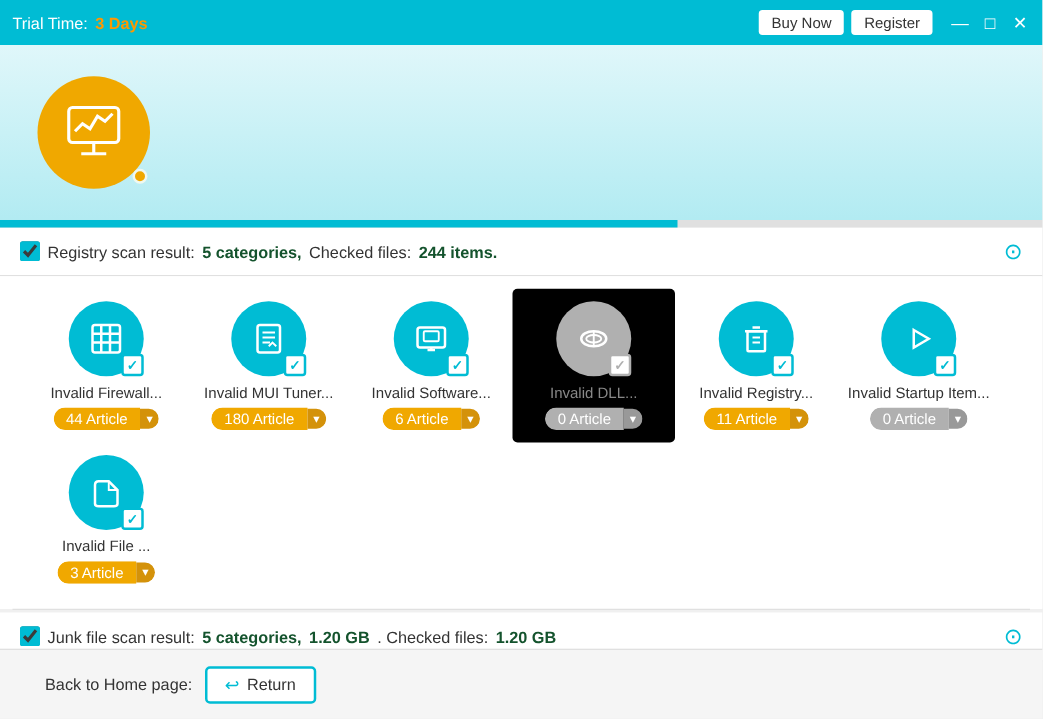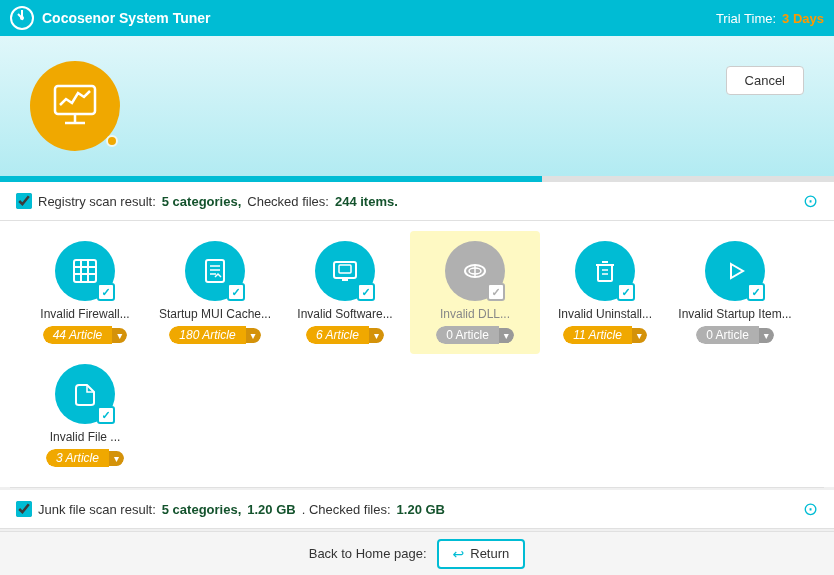--- a/index.html
+++ b/index.html
@@ -181,21 +181,21 @@
     .category-item {
       width: 130px;
       display: flex;
       flex-direction: column;
       align-items: center;
       padding: 10px 8px;
       cursor: pointer;
       position: relative;
     }
     .category-item.selected {
-      background: #fef9c3;
+      background: #000000;
       border-radius: 4px;
     }
     .cat-icon-wrap {
       position: relative;
       width: 60px;
       height: 60px;
       margin-bottom: 6px;
     }
     .cat-icon-circle {
       width: 60px;
@@ -253,21 +253,21 @@
       align-items: center;
       border-radius: 12px;
       overflow: hidden;
       font-size: 12px;
     }
     .cat-badge-main {
       padding: 2px 10px;
       color: white;
       border-radius: 12px 0 0 12px;
     }
-    .cat-badge-main.orange { background: #f0a800; font-style: italic; }
+    .cat-badge-main.orange { background: #f0a800; }
     .cat-badge-main.disabled { background: #b0b0b0; }
     .cat-badge-arrow {
       padding: 2px 5px;
       color: white;
       border-radius: 0 12px 12px 0;
       font-size: 10px;
     }
     .cat-badge-arrow.orange { background: #d4920a; }
     .cat-badge-arrow.disabled { background: #999; }
 
@@ -283,26 +283,26 @@
       background: white;
       margin-top: 2px;
     }
 
     
     .footer {
       position: absolute;
       bottom: 0;
       left: 0;
       right: 0;
-      height: 44px;
+      height: 56px;
       background: #f5f5f5;
       display: flex;
       align-items: center;
-      justify-content: center;
-      padding: 0 24px;
+      justify-content: flex-start;
+      padding: 0 36px;
       gap: 10px;
       border-top: 1px solid #e0e0e0;
     }
     .footer-label {
       font-size: 13px;
       color: #333;
     }
     .return-btn {
       background: white;
       border: 2px solid #00bcd4;
@@ -317,47 +317,46 @@
     }
     .return-icon {
       color: #00bcd4;
       font-size: 14px;
     }
   </style>
 </head>
 <body>
 
 <div class="title-bar">
-  <div class="title-bar-left">
-
-    <svg class="app-logo" viewBox="0 0 24 24" fill="none">
-      <circle cx="12" cy="12" r="11" stroke="white" stroke-width="2" fill="none"></circle>
-      <path d="M12 4 L12 12 L8 8" stroke="white" stroke-width="2" fill="none"></path>
-      <circle cx="12" cy="12" r="2" fill="white"></circle>
-    </svg>
-    <span class="title-bar-title">Cocosenor System Tuner</span>
-  </div>
   <div class="title-bar-center">
     <span>Trial Time:</span>
     <span class="trial-time-value">3 Days</span>
+  </div>
+  <div class="title-bar-right">
+    <button class="title-bar-btn">Buy Now</button>
+    <button class="title-bar-btn">Register</button>
+    <div class="window-controls">
+      <span class="win-ctrl">—</span>
+      <span class="win-ctrl">□</span>
+      <span class="win-ctrl">✕</span>
+    </div>
   </div>
 </div>
 
 <div class="scan-header">
   <div class="scan-icon-container">
 
     <svg width="50" height="50" viewBox="0 0 50 50">
       <rect x="5" y="5" width="40" height="28" rx="3" fill="none" stroke="white" stroke-width="2.5"></rect>
       <line x1="25" y1="33" x2="25" y2="42" stroke="white" stroke-width="2.5"></line>
       <line x1="15" y1="42" x2="35" y2="42" stroke="white" stroke-width="2.5"></line>
       <polyline points="10,24 16,18 22,22 28,12 34,16 40,10" fill="none" stroke="white" stroke-width="2.5"></polyline>
     </svg>
     <div class="scan-dot"></div>
   </div>
-  <button class="cancel-btn">Cancel</button>
 </div>
 
 <div class="progress-bar-container">
   <div class="progress-bar-fill"></div>
 </div>
 
 <div class="section">
   <div class="section-header">
     <div class="section-header-left">
       <input type="checkbox" class="section-checkbox" checked="" style="">
@@ -397,21 +396,21 @@
           <svg width="28" height="28" viewBox="0 0 28 28">
             <rect x="5" y="3" width="18" height="22" rx="2" fill="none" stroke="white" stroke-width="2"></rect>
             <line x1="9" y1="9" x2="19" y2="9" stroke="white" stroke-width="1.5"></line>
             <line x1="9" y1="13" x2="19" y2="13" stroke="white" stroke-width="1.5"></line>
             <line x1="9" y1="17" x2="15" y2="17" stroke="white" stroke-width="1.5"></line>
             <polyline points="14,20 17,17 20,20" fill="none" stroke="white" stroke-width="1.5"></polyline>
           </svg>
         </div>
         <div class="cat-check checked"></div>
       </div>
-      <span class="cat-label">Startup MUI Cache...</span>
+      <span class="cat-label">Invalid MUI Tuner...</span>
       <div class="cat-badge">
         <span class="cat-badge-main orange">180 Article</span>
         <span class="cat-badge-arrow orange">▾</span>
       </div>
     </div>
 
     <div class="category-item">
       <div class="cat-icon-wrap">
         <div class="cat-icon-circle">
           <svg width="28" height="28" viewBox="0 0 28 28">
@@ -454,21 +453,21 @@
           <svg width="28" height="28" viewBox="0 0 28 28">
             <rect x="7" y="8" width="14" height="16" rx="1" fill="none" stroke="white" stroke-width="2"></rect>
             <line x1="5" y1="8" x2="23" y2="8" stroke="white" stroke-width="2"></line>
             <line x1="11" y1="5" x2="17" y2="5" stroke="white" stroke-width="2"></line>
             <line x1="11" y1="13" x2="17" y2="13" stroke="white" stroke-width="1.5"></line>
             <line x1="11" y1="17" x2="17" y2="17" stroke="white" stroke-width="1.5"></line>
           </svg>
         </div>
         <div class="cat-check checked"></div>
       </div>
-      <span class="cat-label">Invalid Uninstall...</span>
+      <span class="cat-label">Invalid Registry...</span>
       <div class="cat-badge">
         <span class="cat-badge-main orange">11 Article</span>
         <span class="cat-badge-arrow orange">▾</span>
       </div>
     </div>
 
     <div class="category-item">
       <div class="cat-icon-wrap">
         <div class="cat-icon-circle">
           <svg width="28" height="28" viewBox="0 0 28 28">

